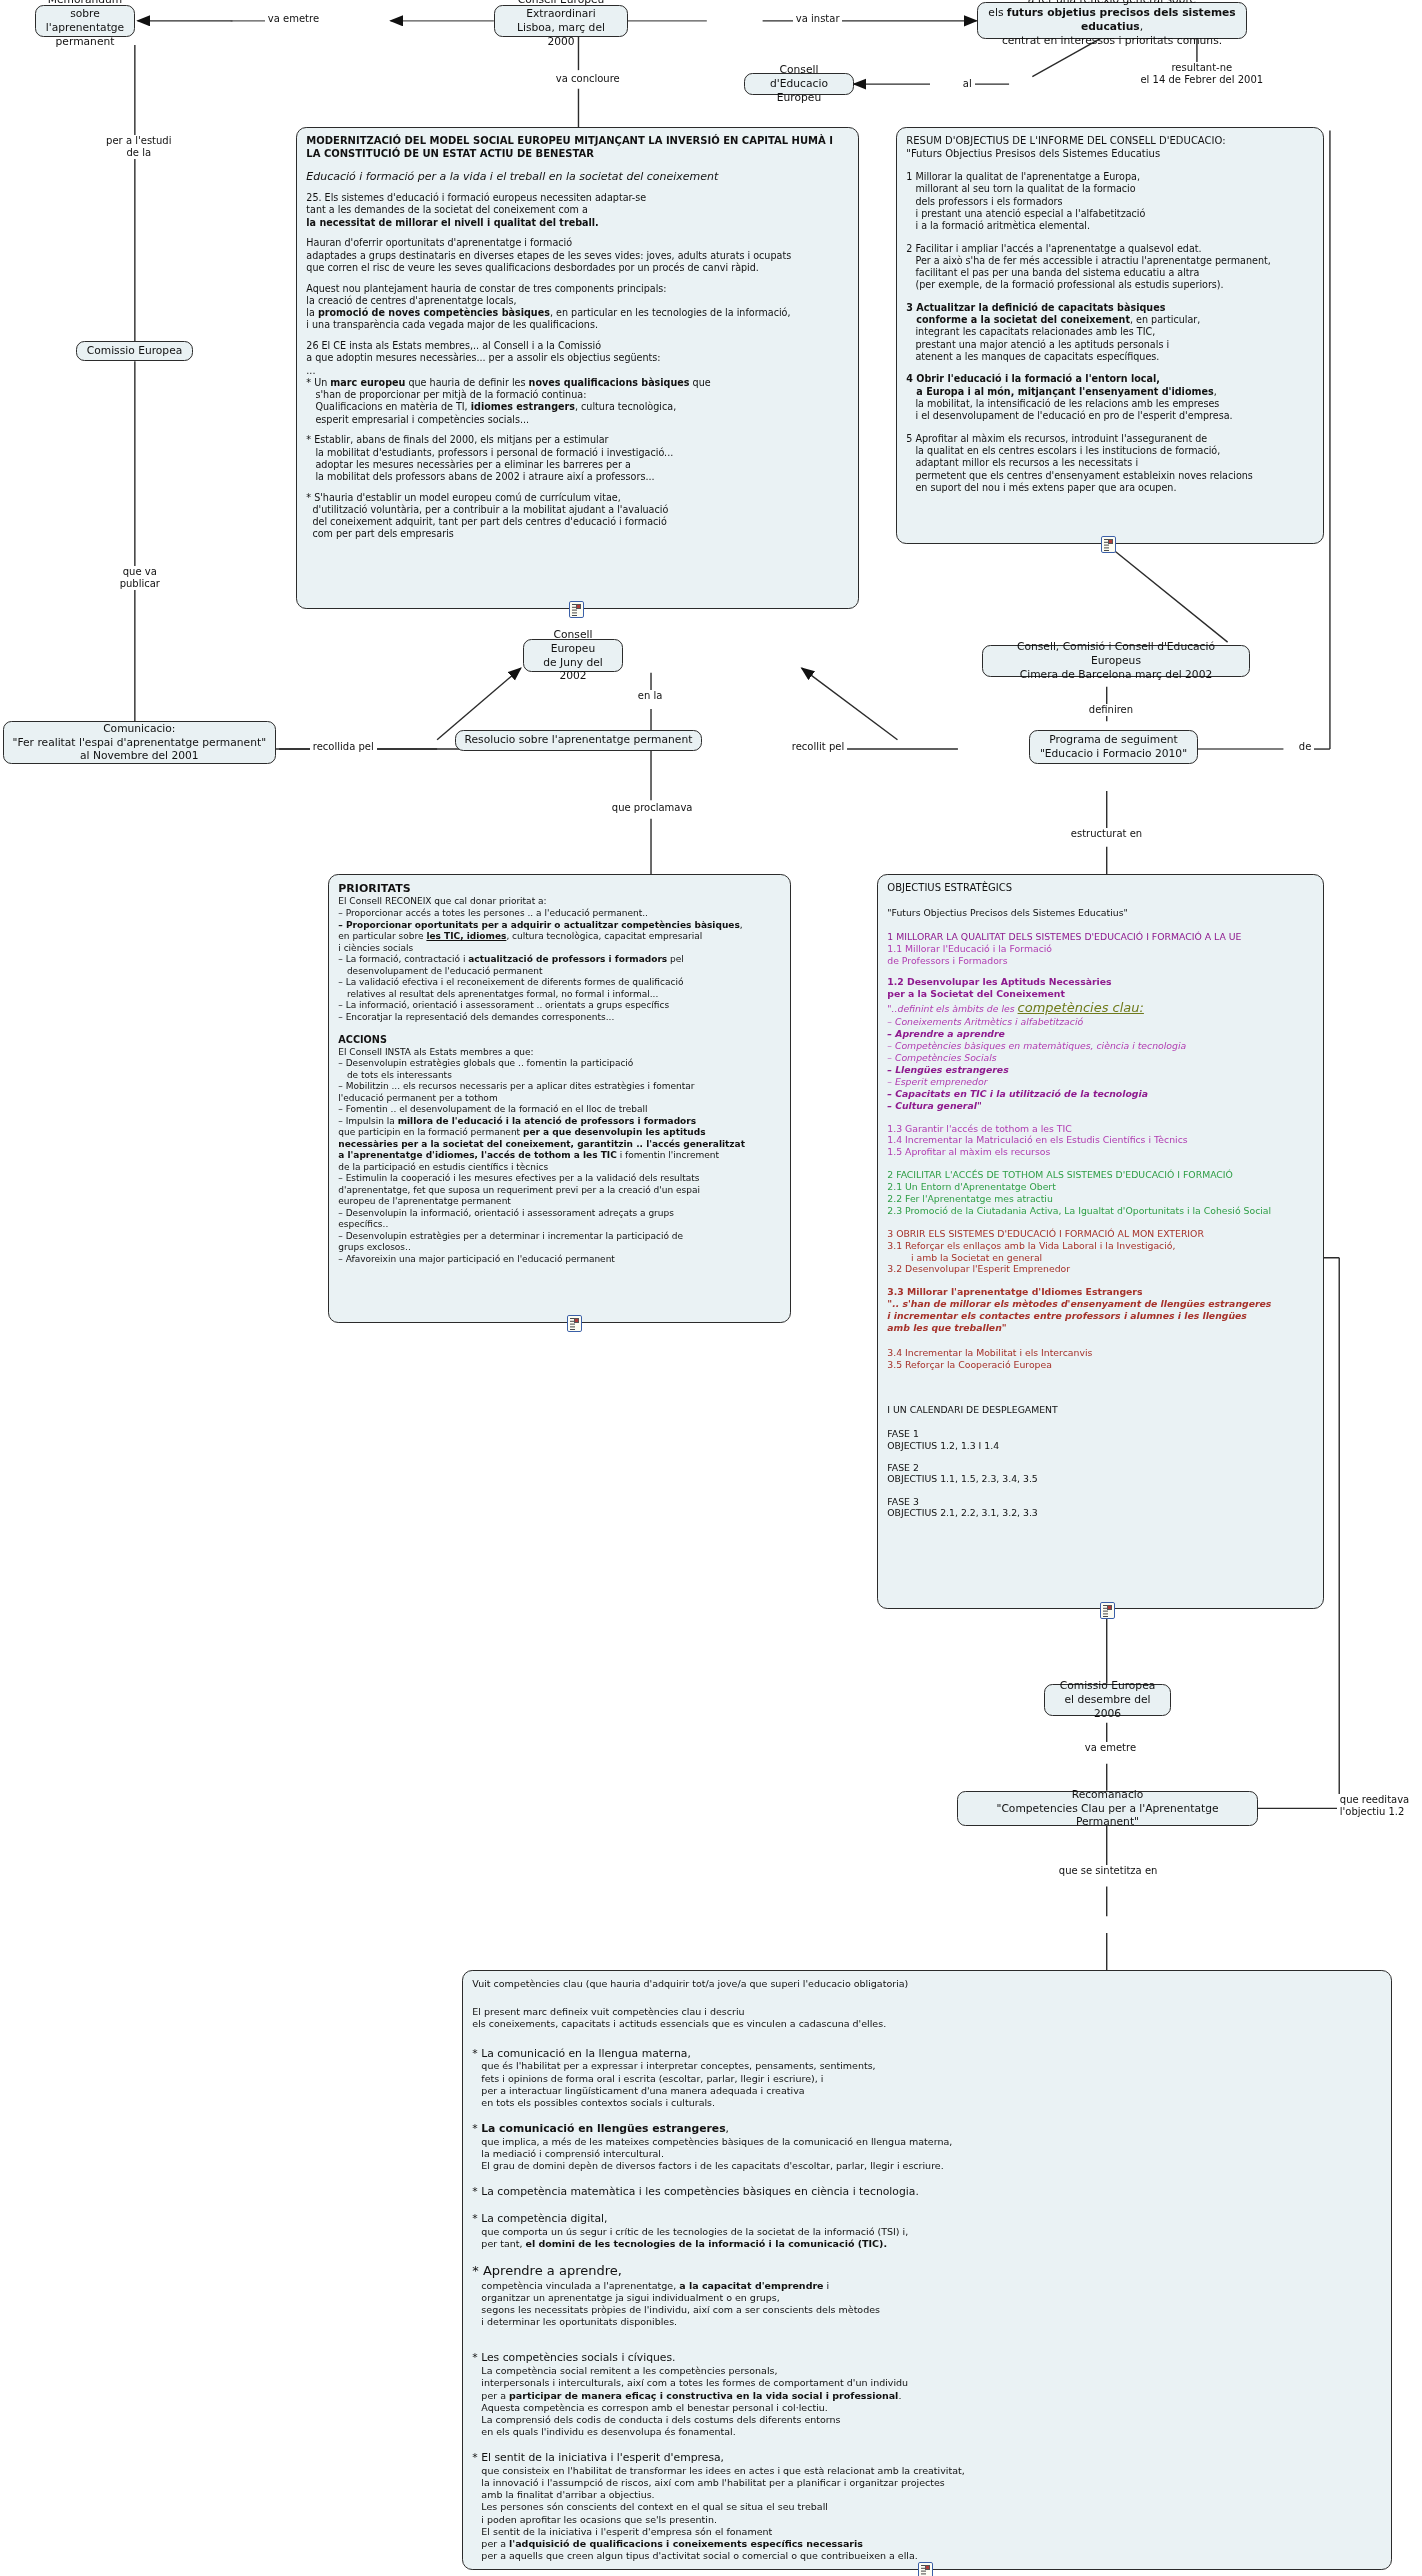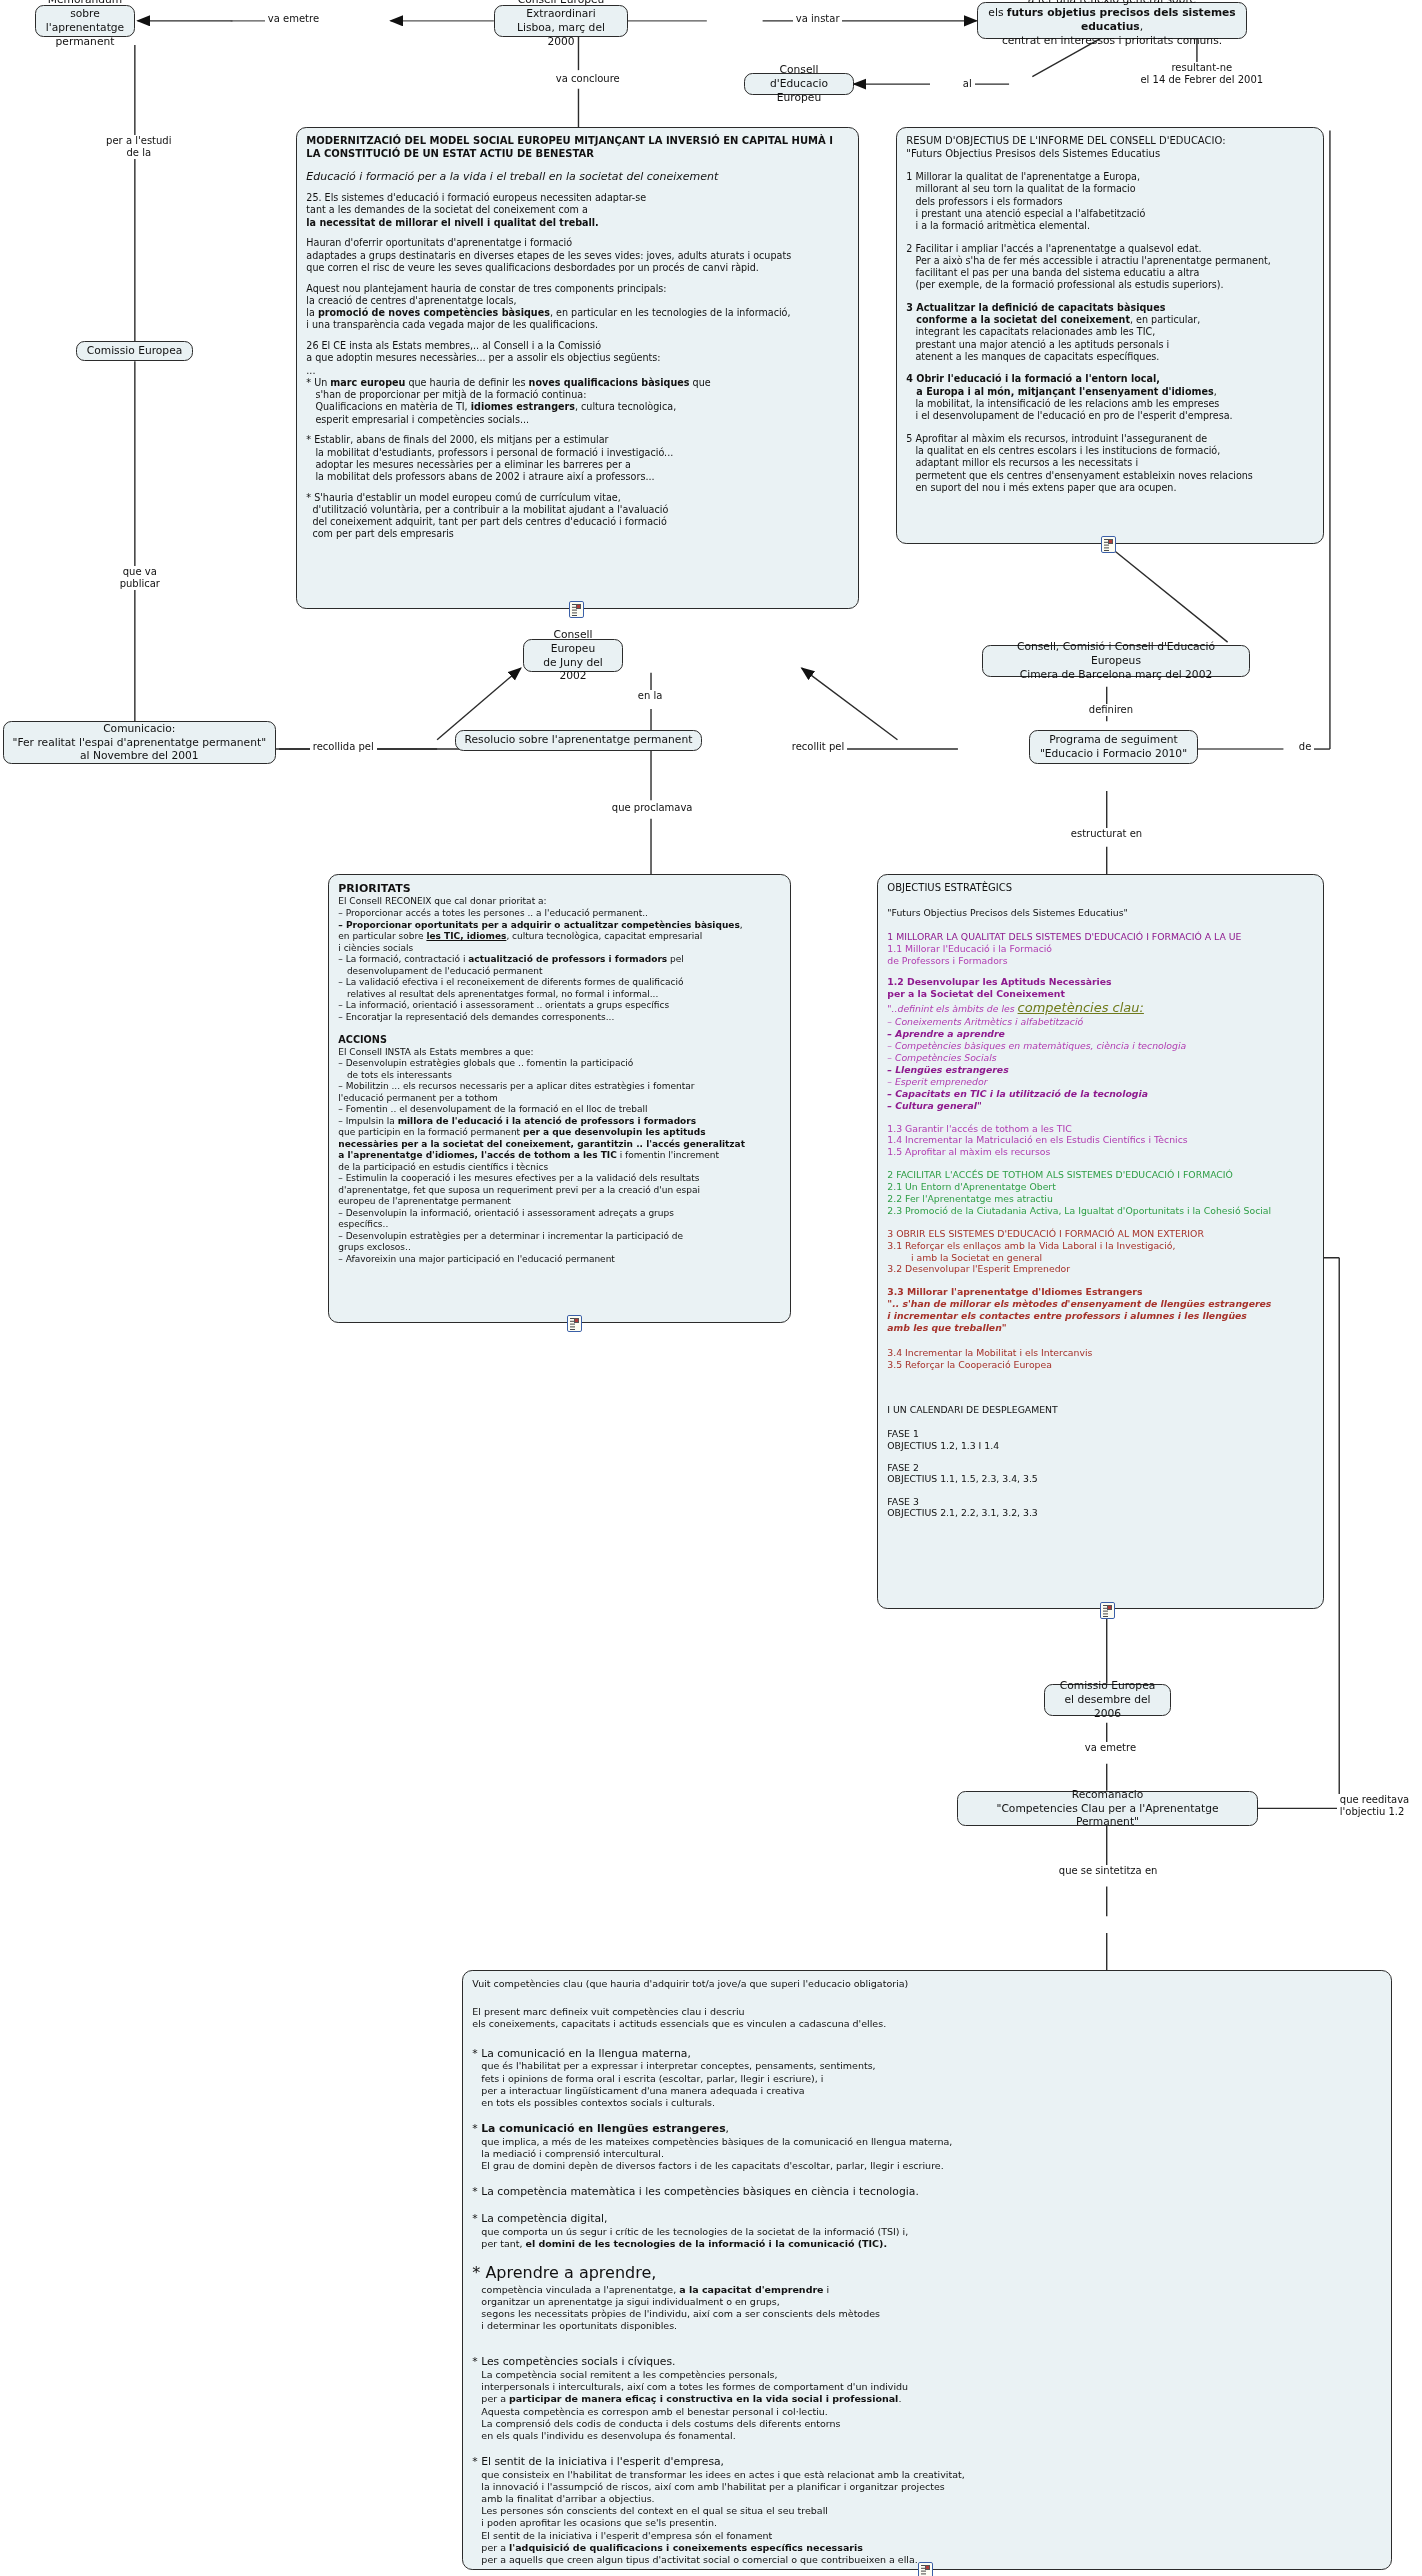--- a/index.html
+++ b/index.html
@@ -422,21 +422,21 @@
     <div style="height:13px;"></div>
 
     <div>
       <div style="font-size:10.8px;">* La competència digital,</div>
       <div class="boxtext"><span>   que comporta un ús segur i crític de les tecnologies de la societat de la informació (TSI) i,
    per tant, </span><b>el domini de les tecnologies de la informació i la comunicació (TIC).</b></div>
     </div>
     <div style="height:13px;"></div>
 
     <div>
-      <div style="font-size:16px;">* Aprendre a aprendre,</div>
+      <div style="font-size:13px;">* Aprendre a aprendre,</div>
       <div class="boxtext"><span>   competència vinculada a l'aprenentatge, </span><b>a la capacitat d'emprendre</b><span> i
    organitzar un aprenentatge ja sigui individualment o en grups,
    segons les necessitats pròpies de l'individu, així com a ser conscients dels mètodes
    i determinar les oportunitats disponibles.</span></div>
     </div>
     <div style="height:13px;"></div>
 
     <div>
       <div style="font-size:10.8px;margin-top:10px;">* Les competències socials i cíviques.</div>
       <div class="boxtext"><span>   La competència social remitent a les competències personals,

